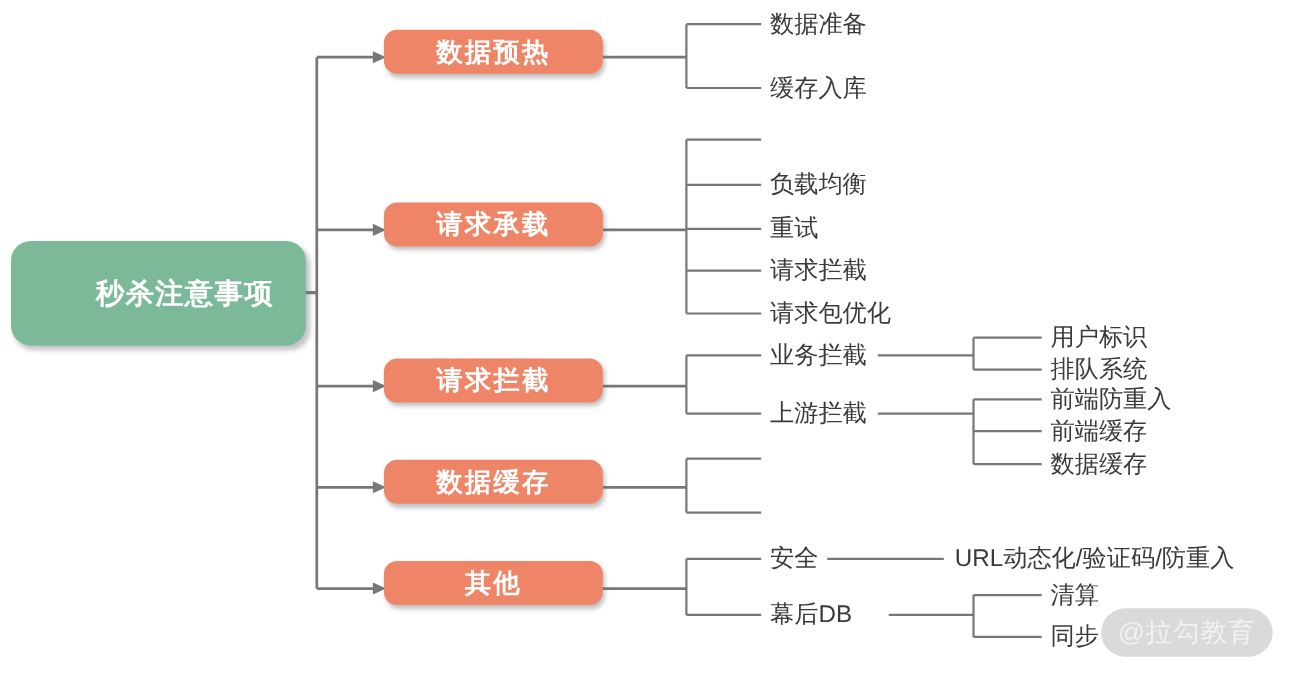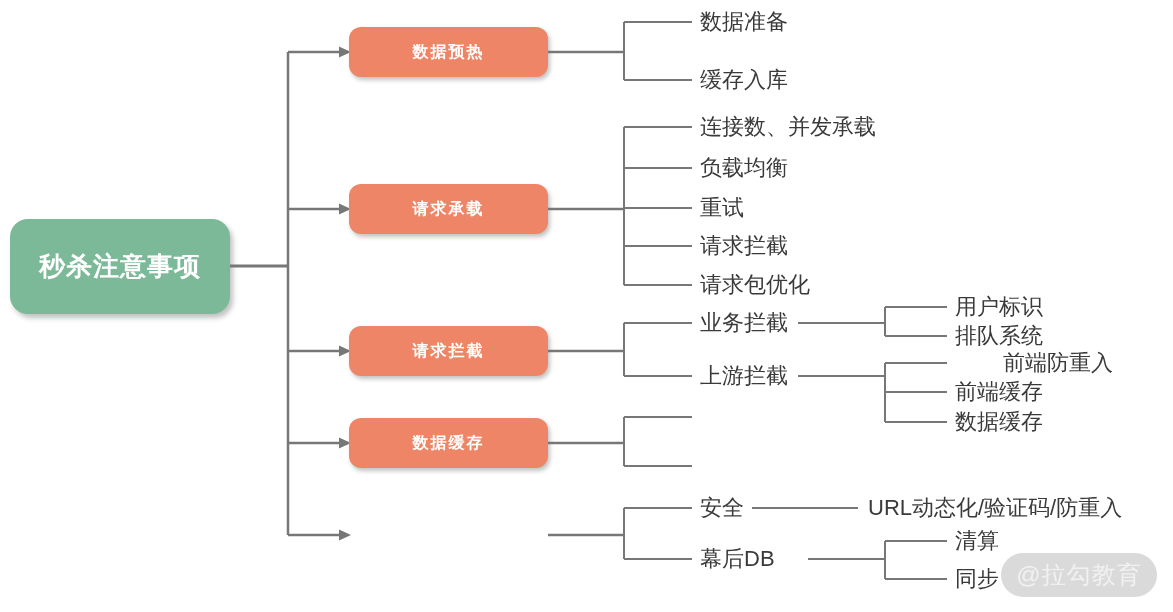--- a/index.html
+++ b/index.html
@@ -15,26 +15,27 @@
     position:absolute;
     display:flex;align-items:center;justify-content:center;
     color:#ffffff;font-weight:bold;white-space:nowrap;
   }
   .root-node{
     left:10px;top:219px;width:220px;height:95px;
     background:var(--root-bg,#7CB998);
     border-radius:18px;
     font-size:26px;letter-spacing:1px;
     box-shadow:3px 4px 5px rgba(120,120,120,0.45);
+    padding-left:48px;
   }
   .branch-node{
-    left:349px;width:199px;height:50px;
+    left:349px;width:199px;height:40px;
     background:var(--branch-bg,#EE8566);
     border-radius:12px;
-    font-size:16px;letter-spacing:2px;
+    font-size:24px;letter-spacing:2px;
     box-shadow:2px 3px 4px rgba(120,120,120,0.45);
   }
   .leaf{
     position:absolute;
     transform:translateY(-50%);
     font-size:22px;color:var(--text,#3A3A3A);
     white-space:nowrap;line-height:1.1;
   }
   .watermark{
     position:absolute;left:1001px;top:553px;width:156px;height:44px;
@@ -122,40 +123,40 @@
         <path d="M885 579 H947"></path>
     </g>
   </svg>
 
   <div class="node root-node">秒杀注意事项</div>
 
   <div class="node branch-node" style="top:27px">数据预热</div>
   <div class="node branch-node" style="top:184px">请求承载</div>
   <div class="node branch-node" style="top:326px">请求拦截</div>
   <div class="node branch-node" style="top:418px">数据缓存</div>
+  <div class="node branch-node" style="top:510px">其他</div>
 
   <div class="leaf" style="left:700px;top:22px">数据准备</div>
   <div class="leaf" style="left:700px;top:80px">缓存入库</div>
 
-  <div class="leaf" style="left:700px;top:127px">连接数、并发承载</div>
   <div class="leaf" style="left:700px;top:168px">负载均衡</div>
   <div class="leaf" style="left:700px;top:208px">重试</div>
   <div class="leaf" style="left:700px;top:246px">请求拦截</div>
   <div class="leaf" style="left:700px;top:285px">请求包优化</div>
 
   <div class="leaf" style="left:700px;top:323px">业务拦截</div>
   <div class="leaf" style="left:700px;top:376px">上游拦截</div>
 
 
   <div class="leaf" style="left:700px;top:508px">安全</div>
   <div class="leaf" style="left:700px;top:559px">幕后DB</div>
 
   <div class="leaf" style="left:955px;top:307px">用户标识</div>
   <div class="leaf" style="left:955px;top:336px">排队系统</div>
-  <div class="leaf" style="left:1003px;top:363px">前端防重入</div>
+  <div class="leaf" style="left:955px;top:363px">前端防重入</div>
   <div class="leaf" style="left:955px;top:392px">前端缓存</div>
   <div class="leaf" style="left:955px;top:422px">数据缓存</div>
 
   <div class="leaf" style="left:868px;top:508px">URL动态化/验证码/防重入</div>
   <div class="leaf" style="left:955px;top:541px">清算</div>
   <div class="leaf" style="left:955px;top:579px">同步</div>
 
   <div class="watermark">@拉勾教育</div>
 
 </div>

